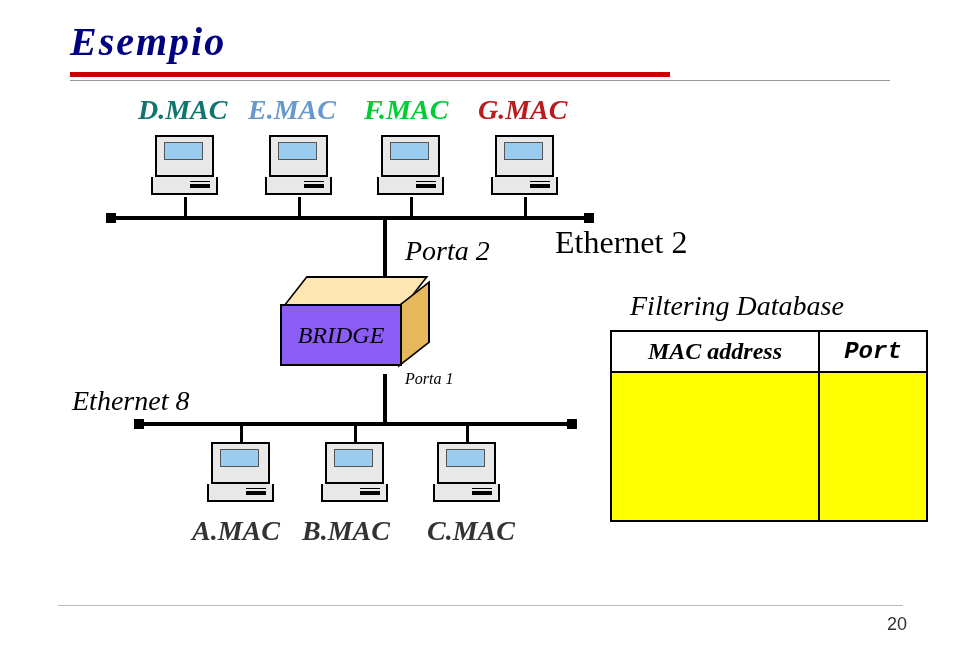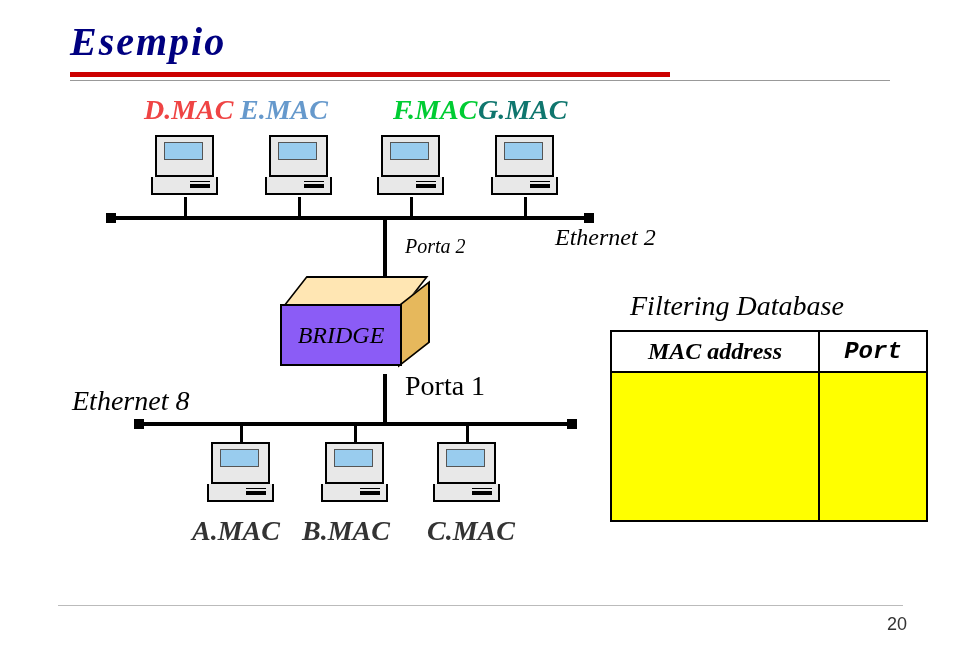--- a/index.html
+++ b/index.html
@@ -37,24 +37,24 @@
       height: 1px;
       background: #999;
     }
     .mac-top {
       position: absolute;
       top: 94px;
       font-size: 28px;
       font-style: italic;
       font-weight: bold;
     }
-    .mac-top.d { left: 144px; color: #ef4444; }
-    .mac-top.e { left: 240px; color: #6699cc; }
-    .mac-top.f { left: 364px; color: #00cc33; margin-left: 29px; }
-    .mac-top.g { left: 478px; color: #0f766e; }
+    .mac-top.d { left: 138px; color: #0f766e; }
+    .mac-top.e { left: 248px; color: #6699cc; }
+    .mac-top.f { left: 364px; color: #00cc33; }
+    .mac-top.g { left: 478px; color: #b91c1c; }
 
     .computer {
       position: absolute;
     }
     .monitor {
       width: 55px;
       height: 38px;
       background: #e8e8e8;
       border: 2px solid #000;
       position: relative;
@@ -124,42 +124,42 @@
       position: absolute;
       width: 10px;
       height: 10px;
       background: #000;
     }
 
     .porta2-label {
       position: absolute;
       left: 405px;
       top: 235px;
-      font-size: 20px;
+      font-size: 28px;
       font-style: italic;
     }
     .ethernet2-label {
       position: absolute;
       left: 555px;
       top: 224px;
-      font-size: 24px;
-      font-style: italic;
+      font-size: 32px;
     }
     .ethernet1-label {
       position: absolute;
       left: 72px;
       top: 385px;
       font-size: 28px;
       font-style: italic;
     }
     .porta1-label {
       position: absolute;
       left: 405px;
       top: 370px;
-      font-size: 28px;
+      font-size: 16px;
+      font-style: italic;
     }
     .cube {
       position: absolute;
       left: 280px;
       top: 288px;
     }
     .cube-top {
       position: absolute;
       width: 118px;
       height: 28px;

